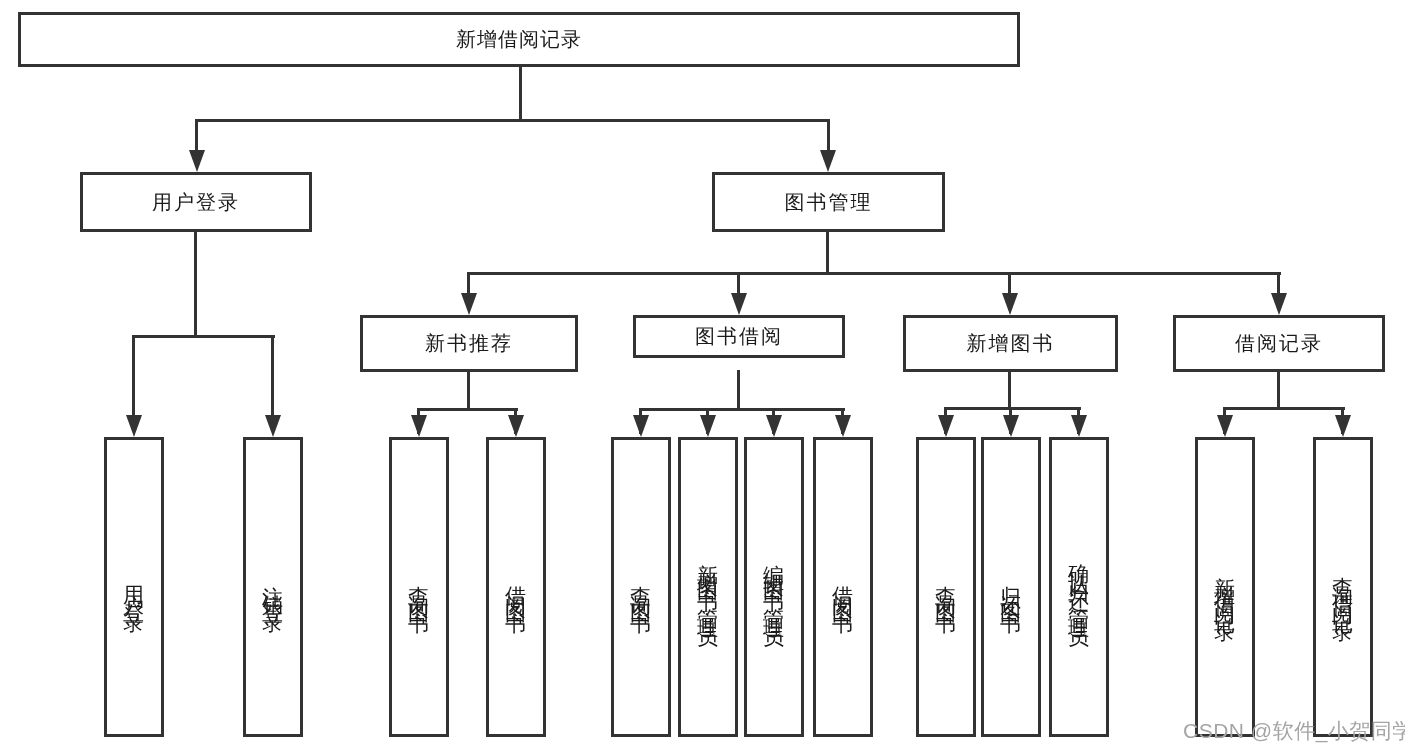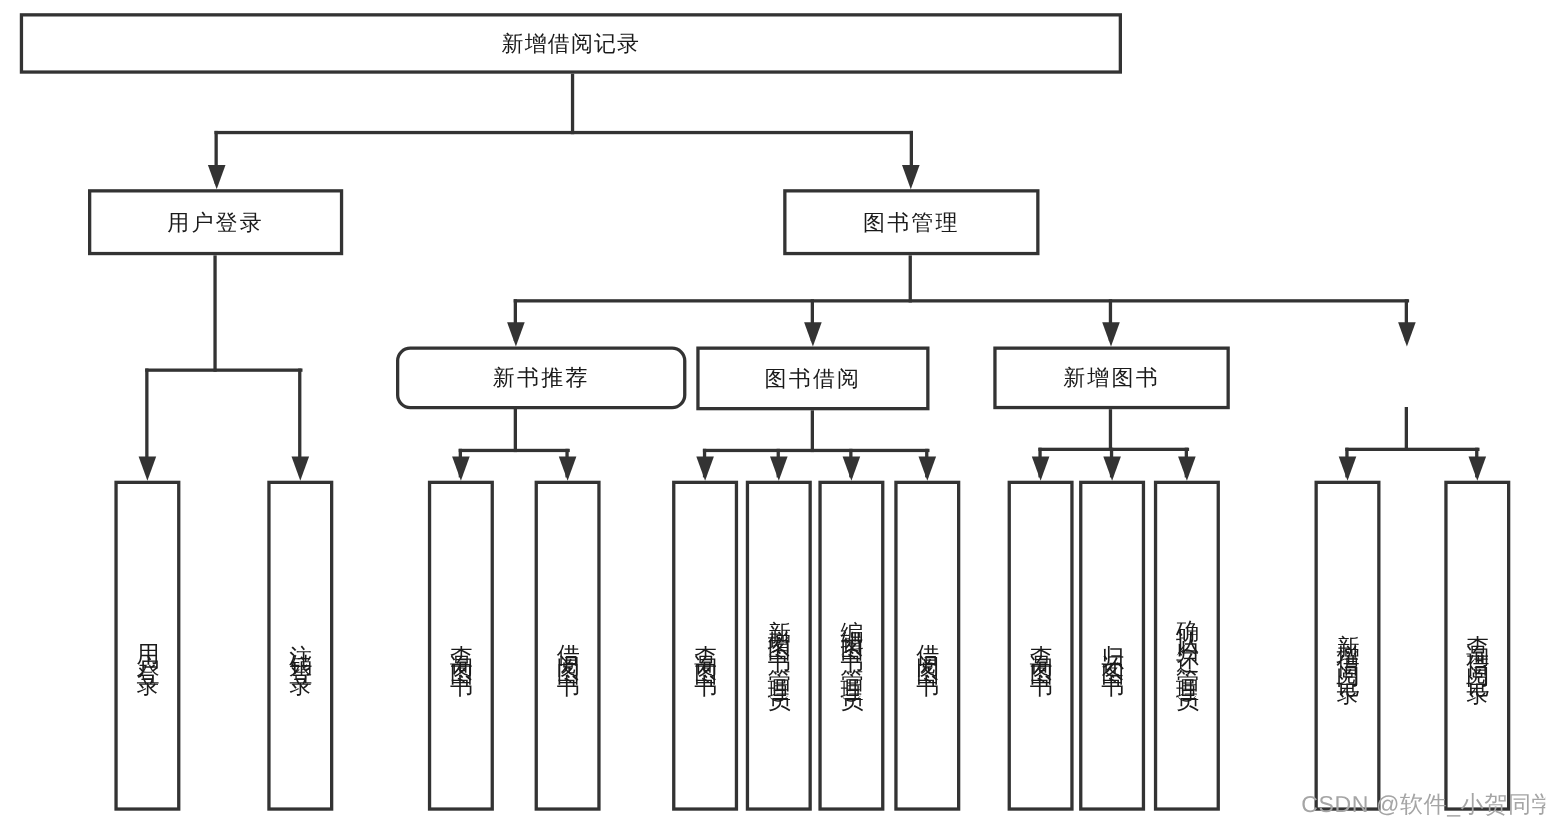--- a/index.html
+++ b/index.html
@@ -41,28 +41,31 @@
     <span>新增借阅记录</span>
   </div>
 
   <div class="box hnode" style="left:80px; top:172px; width:232px; height:60px;">
     <span>用户登录</span>
   </div>
   <div class="box hnode" style="left:712px; top:172px; width:233px; height:60px;">
     <span>图书管理</span>
   </div>
 
-  <div class="box hnode" style="left:360px; top:315px; width:264px; height:57px;border-radius:13px;">
+  <div class="box hnode" style="left:360px; top:315px; width:218px; height:57px;">
     <span>新书推荐</span>
   </div>
-  <div class="box hnode" style="left:633px; top:315px; width:212px; height:58px;align-items:center;">
+  <div class="box hnode" style="left:633px; top:315px; width:212px; height:43px;align-items:center;">
     <span>图书借阅</span>
   </div>
   <div class="box hnode" style="left:903px; top:315px; width:215px; height:57px;">
     <span>新增图书</span>
+  </div>
+  <div class="box hnode" style="left:1173px; top:315px; width:212px; height:57px;">
+    <span>借阅记录</span>
   </div>
 
   <div class="box leaf" style="left:104px;">
     <span>用户登录</span>
   </div>
   <div class="box leaf" style="left:243px;">
     <span>注销登录</span>
   </div>
 
   <div class="box leaf" style="left:389px;">

